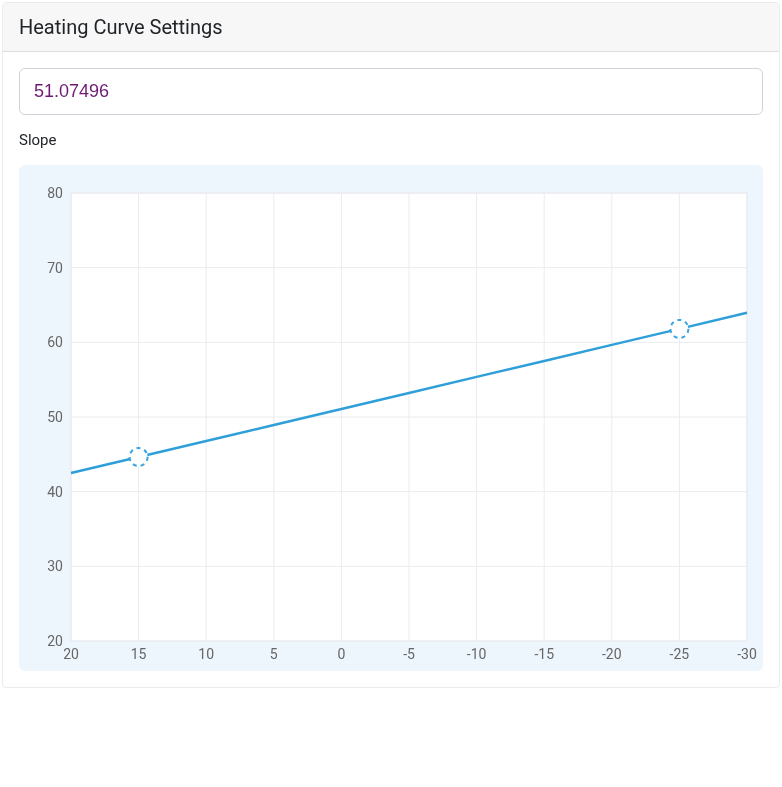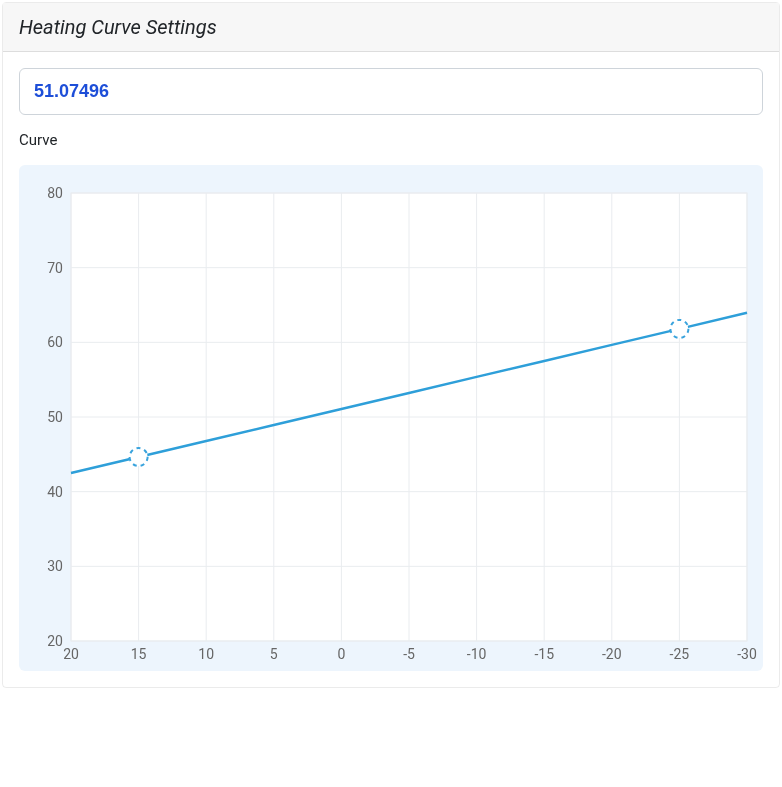--- a/index.html
+++ b/index.html
@@ -13,42 +13,40 @@
       border: 1px solid rgba(0,0,0,.08);
       border-radius: 4px;
       margin: 2px 2px 0 2px;
     }
     .card-header {
       background: #f7f7f7;
       border-bottom: 1px solid rgba(0,0,0,.1);
       padding: 12px 16px;
       font-size: 20px;
       font-weight: 400;
-      font-style: italic;
     }
     .card-body {
       padding: 16px;
     }
     .form-group { margin-bottom: 16px; }
     .form-label {
       display: block;
       font-size: 15px;
       margin-bottom: 6px;
       color: #212529;
     }
     .form-control {
       width: 100%;
       padding: 10px 14px;
       font-size: 18px;
       line-height: 1.4;
-      color: #1d4ed8;
+      color: #701a75;
       background: #fff;
       border: 1px solid #ced4da;
       border-radius: 6px;
-      font-weight: bold;
     }
     .chart-wrap {
       background: #edf5fd;
       border-radius: 6px;
       padding: 6px 6px 0 6px;
     }
     svg { display: block; }
     .plot-area { fill: #fff; }
     .grid line { stroke: #e9ecef; stroke-width: 1; }
     .grid-outer { fill: none; stroke: #e9ecef; stroke-width: 1; }
@@ -61,21 +59,21 @@
 
 <div class="card">
   <div class="card-header">Heating Curve Settings</div>
   <div class="card-body">
 
     <div class="form-group">
       <input class="form-control" type="text" value="51.07496" style="">
     </div>
 
     <div class="form-group">
-      <label class="form-label">Curve</label>
+      <label class="form-label">Slope</label>
     </div>
 
     <div class="chart-wrap">
       <svg id="chart" width="732" height="500">
           <rect x="46" y="22" width="676" height="448" class="plot-area"></rect>
           <g class="grid">
             <line x1="46" x2="46" y1="22" y2="470"></line>
             <line x1="113.60000000000001" x2="113.60000000000001" y1="22" y2="470"></line>
             <line x1="181.20000000000002" x2="181.20000000000002" y1="22" y2="470"></line>
             <line x1="248.79999999999998" x2="248.79999999999998" y1="22" y2="470"></line>

